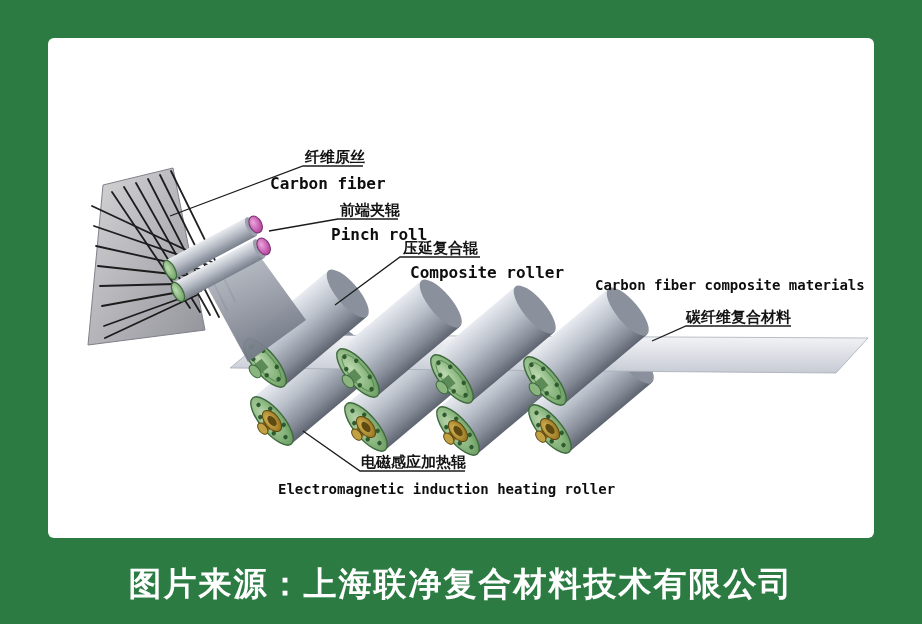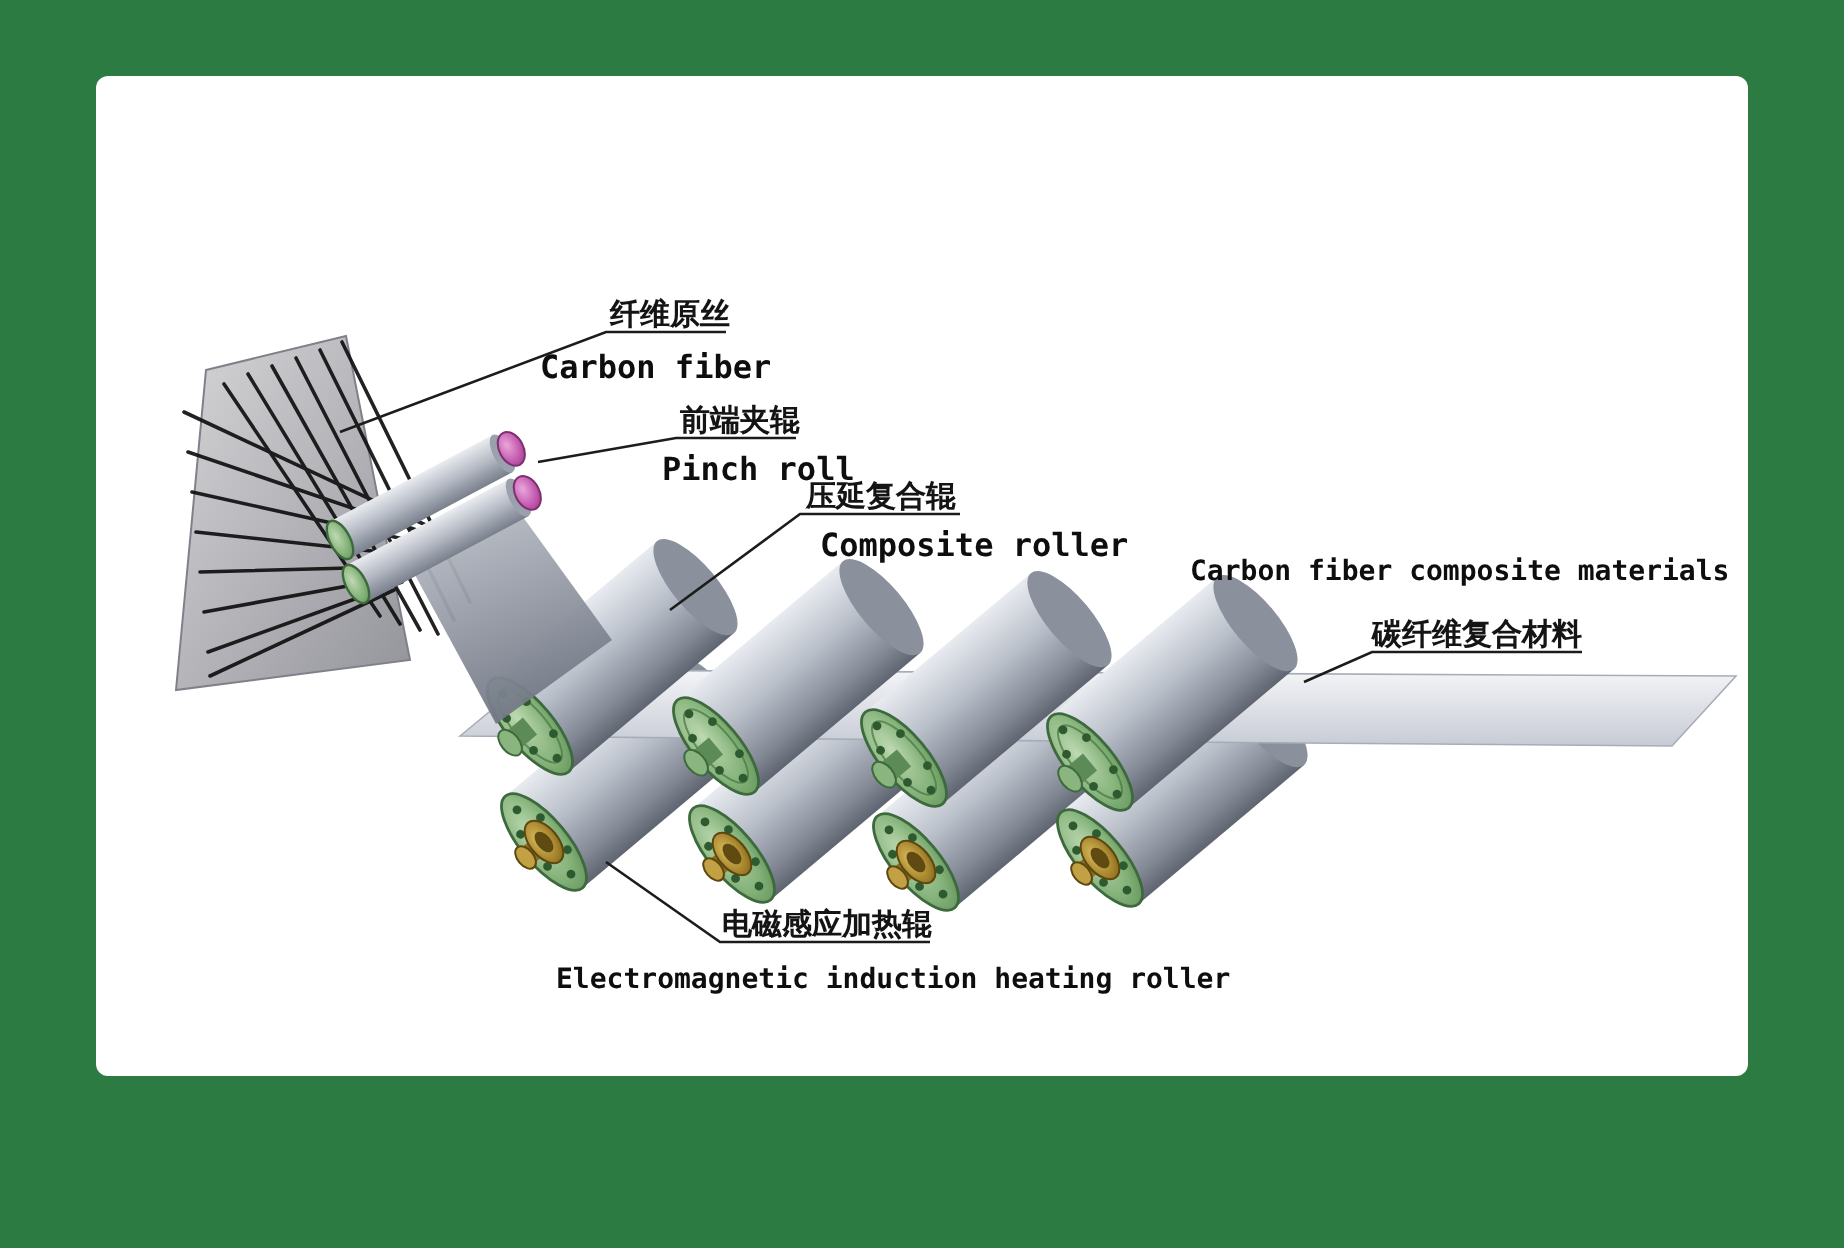--- a/index.html
+++ b/index.html
@@ -169,13 +169,16 @@
       <text class="en" x="362" y="240">Composite roller</text>
 
       <text class="ensm" x="547" y="252">Carbon fiber composite materials</text>
       <text class="zh" x="638" y="284">碳纤维复合材料</text>
 
       <text class="zh" x="313" y="429">电磁感应加热辊</text>
       <text class="ensm" x="230" y="456">Electromagnetic induction heating roller</text>
     </svg>
   </div>
 
+  <div class="caption">
+    <span>图片来源：上海联净复合材料技术有限公司</span>
+  </div>
 </div>
 
 </body></html>

